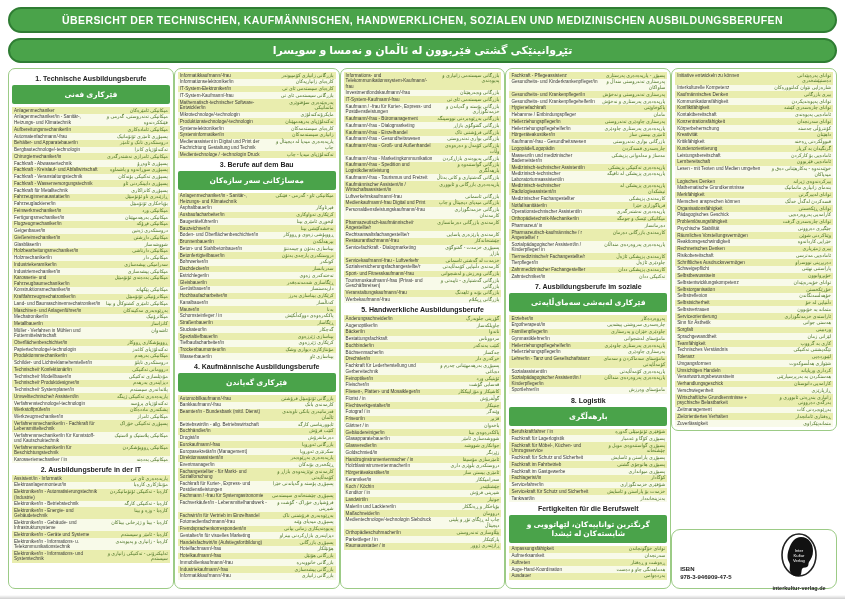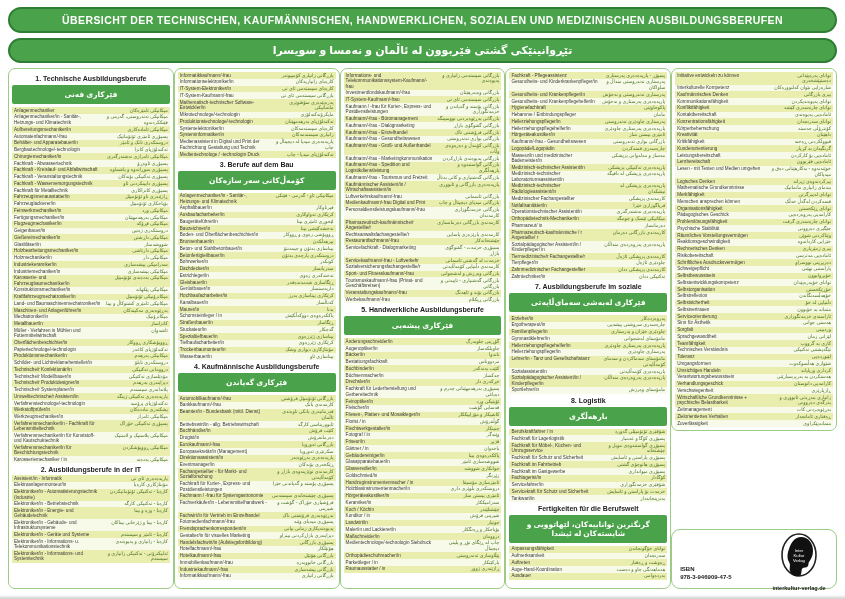--- a/index.html
+++ b/index.html
@@ -319,21 +319,21 @@
             <div class="row">
               <span class="de">Medienassistent in Digital und Print der Fachrichtung Gestaltung und Technik</span>
               <span class="ku">یاریدەدەری میدیا لە دیجیتاڵ و چاپ</span>
             </div>
             <div class="row">
               <span class="de">Medientechnologe / -technologin Druck</span>
               <span class="ku">تەکنەلۆژیای میدیا - چاپ</span>
             </div>
           </div>
           <div class="sec-de">3. Berufe auf dem Bau</div>
-          <div class="sec-ku">کۆمەڵ‌کانی سه‌ر سازه‌کان</div>
+          <div class="sec-ku">مەساژ‌کانی سه‌ر سازه‌کان</div>
           <div class="rows">
             <div class="row">
               <span class="de">Anlagenmechaniker/in - Sanitär-, Heizungs- und Klimatechnik</span>
               <span class="ku">میکانیکی ئاو - گەرمی - فێنکی</span>
             </div>
             <div class="row">
               <span class="de">Asphaltbauer/in</span>
               <span class="ku">قیرتاوکار</span>
             </div>
             <div class="row">
@@ -629,21 +629,20 @@
             <div class="row">
               <span class="de">Veranstaltungskaufmann/-frau</span>
               <span class="ku">بازرگانی بۆنە و ئاهەنگ</span>
             </div>
             <div class="row">
               <span class="de">Werbekaufmann/-frau</span>
               <span class="ku">بازرگانی ڕیکلام</span>
             </div>
           </div>
           <div class="sec-de">5. Handwerkliche Ausbildungsberufe</div>
-          <div class="sec-ku">فێرکاری پیشه‌یی</div>
           <div class="rows">
             <div class="row">
               <span class="de">Änderungsschneider/in</span>
               <span class="ku">گۆڕینی جلوبەرگ</span>
             </div>
             <div class="row">
               <span class="de">Augenoptiker/in</span>
               <span class="ku">چاویلکەساز</span>
             </div>
             <div class="row">

